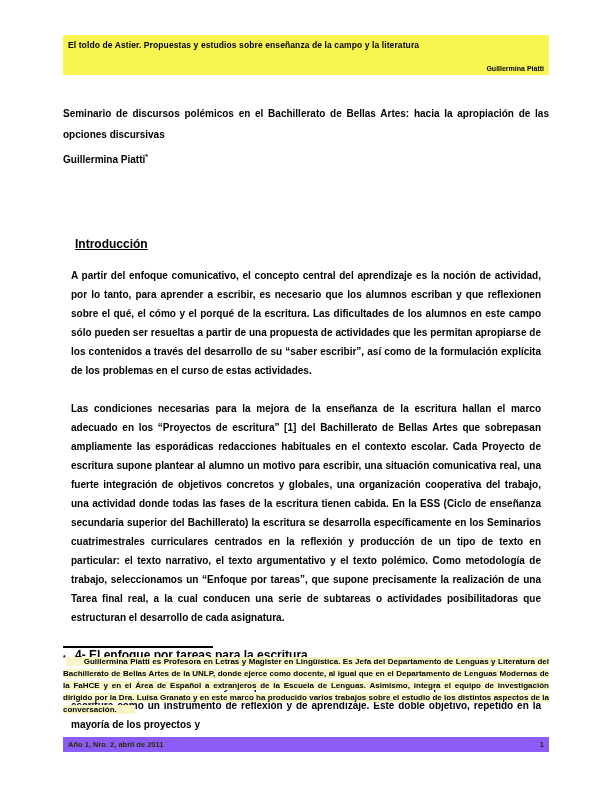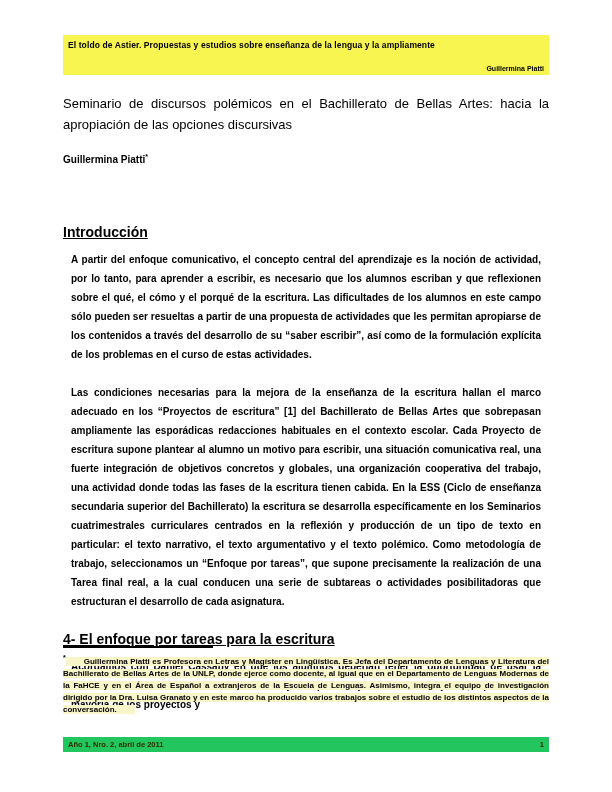--- a/index.html
+++ b/index.html
@@ -16,38 +16,38 @@
   .header-band { top:35px; height:40px; }
   .journal-title {
     font-size:8.5px; font-weight:bold; line-height:10px;
     padding:5px 5px 0 5px; letter-spacing:0.1px;
   }
   .header-author {
     position:absolute; right:5px; bottom:3px;
     font-size:7px; font-weight:bold;
   }
   .article-title {
-    position:absolute; left:63px; top:93px; width:486px;
-    font-size:13px; font-weight:normal; line-height:21px;
+    position:absolute; left:63px; top:103px; width:486px;
+    font-size:10px; font-weight:bold; line-height:21px;
     text-align:justify;
   }
   .byline {
     position:absolute; left:63px; top:153px; width:486px;
     font-size:10px; font-weight:bold;
   }
   .byline sup, .footnote sup { font-size:7px; }
   .body-text {
     position:absolute; left:63px; top:223px; width:486px;
     font-size:10px; font-weight:bold; line-height:19px;
     text-align:justify;
   }
   .section-heading {
     text-decoration:underline;
-    margin:0;
-    font-size:14px;
+    margin:12px;
+    font-size:12px;
   }
   .para { margin:8px; }
   .para + .section-heading, .gap-above { margin-top:19px; }
   .footnote {
     position:absolute; left:63px; top:646px; width:486px;
     font-size:8px; font-weight:bold; line-height:12px;
     text-align:justify;
   }
   .footnote-rule {
     width:150px; height:0;
@@ -61,39 +61,39 @@
     padding:0 5px;
     font-size:7.5px; font-weight:bold; color:#2b2b00;
   }
 </style>
 </head>
 <body>
 
 <div class="page">
 
   <div class="band header-band" style="background: rgb(248, 245, 81);">
-    <div class="journal-title">El toldo de Astier. Propuestas y estudios sobre enseñanza de la lengua y la ampliamente</div>
+    <div class="journal-title">El toldo de Astier. Propuestas y estudios sobre enseñanza de la campo y la literatura</div>
     <div class="header-author">Guillermina Piatti</div>
   </div>
 
   <div class="article-title">Seminario de discursos polémicos en el Bachillerato de Bellas Artes: hacia la apropiación de las opciones discursivas</div>
 
   <div class="byline"><span>Guillermina Piatti</span><sup>*</sup></div>
 
   <div class="body-text">
     <p class="section-heading">Introducción</p>
     <p class="para">A partir del enfoque comunicativo, el concepto central del aprendizaje es la noción de actividad, por lo tanto, para aprender a escribir, es necesario que los alumnos escriban y que reflexionen sobre el qué, el cómo y el porqué de la escritura. Las dificultades de los alumnos en este campo sólo pueden ser resueltas a partir de una propuesta de actividades que les permitan apropiarse de los contenidos a través del desarrollo de su “saber escribir”, así como de la formulación explícita de los problemas en el curso de estas actividades.</p>
     <p class="para gap-above">Las condiciones necesarias para la mejora de la enseñanza de la escritura hallan el marco adecuado en los “Proyectos de escritura” [1] del Bachillerato de Bellas Artes que sobrepasan ampliamente las esporádicas redacciones habituales en el contexto escolar. Cada Proyecto de escritura supone plantear al alumno un motivo para escribir, una situación comunicativa real,  una fuerte integración de objetivos concretos y globales, una organización cooperativa del trabajo, una actividad donde todas las fases de la escritura tienen cabida. En la ESS (Ciclo de enseñanza secundaria superior del Bachillerato) la escritura se desarrolla específicamente en los Seminarios cuatrimestrales curriculares centrados en la reflexión y producción de un tipo de texto en particular: el texto narrativo, el texto argumentativo y el texto polémico.  Como metodología de trabajo, seleccionamos un “Enfoque por tareas”, que supone precisamente la realización de una Tarea final real, a la cual conducen una serie de subtareas o actividades posibilitadoras que estructuran el desarrollo de cada asignatura.</p>
     <p class="section-heading gap-above">4- El enfoque por tareas para la escritura</p>
     <p class="para">Acordamos con Daniel Cassany en que los alumnos deberían tener la oportunidad de usar la escritura como un instrumento de reflexión y de aprendizaje. Este doble objetivo, repetido en la mayoría de los proyectos y</p>
   </div>
 
   <div class="footnote">
     <div class="footnote-rule"></div>
     <div><sup>*</sup><span class="footnote-text-inline" style="background: rgb(248, 245, 201);">Guillermina Piatti es Profesora en Letras y Magíster en Lingüística. Es Jefa del Departamento de Lenguas y Literatura del Bachillerato de Bellas Artes de la UNLP, donde ejerce como docente, al igual que en el Departamento de Lenguas Modernas de la FaHCE y en el Área de Español a extranjeros de la Escuela de Lenguas. Asimismo, integra el equipo de investigación dirigido por la Dra. Luisa Granato y en este marco ha producido varios trabajos sobre el estudio de los distintos aspectos de la conversación.</span></div>
   </div>
 
-  <div class="band footer-band" style="background: #22c55e;">
+  <div class="band footer-band" style="background: #8b5cf6;">
     <span>Año 1, Nro. 2, abril de 2011</span>
     <span>1</span>
   </div>
 
 </div>
 
 </body></html>

